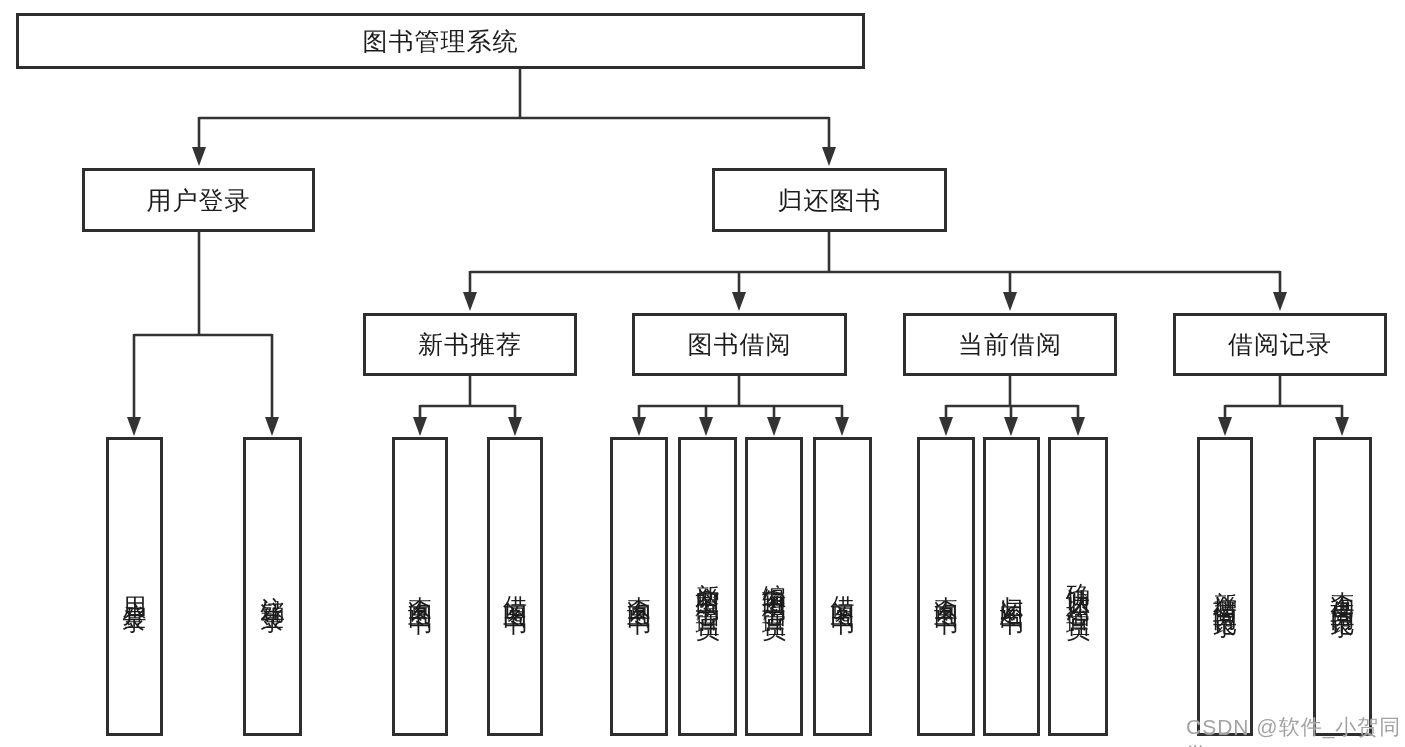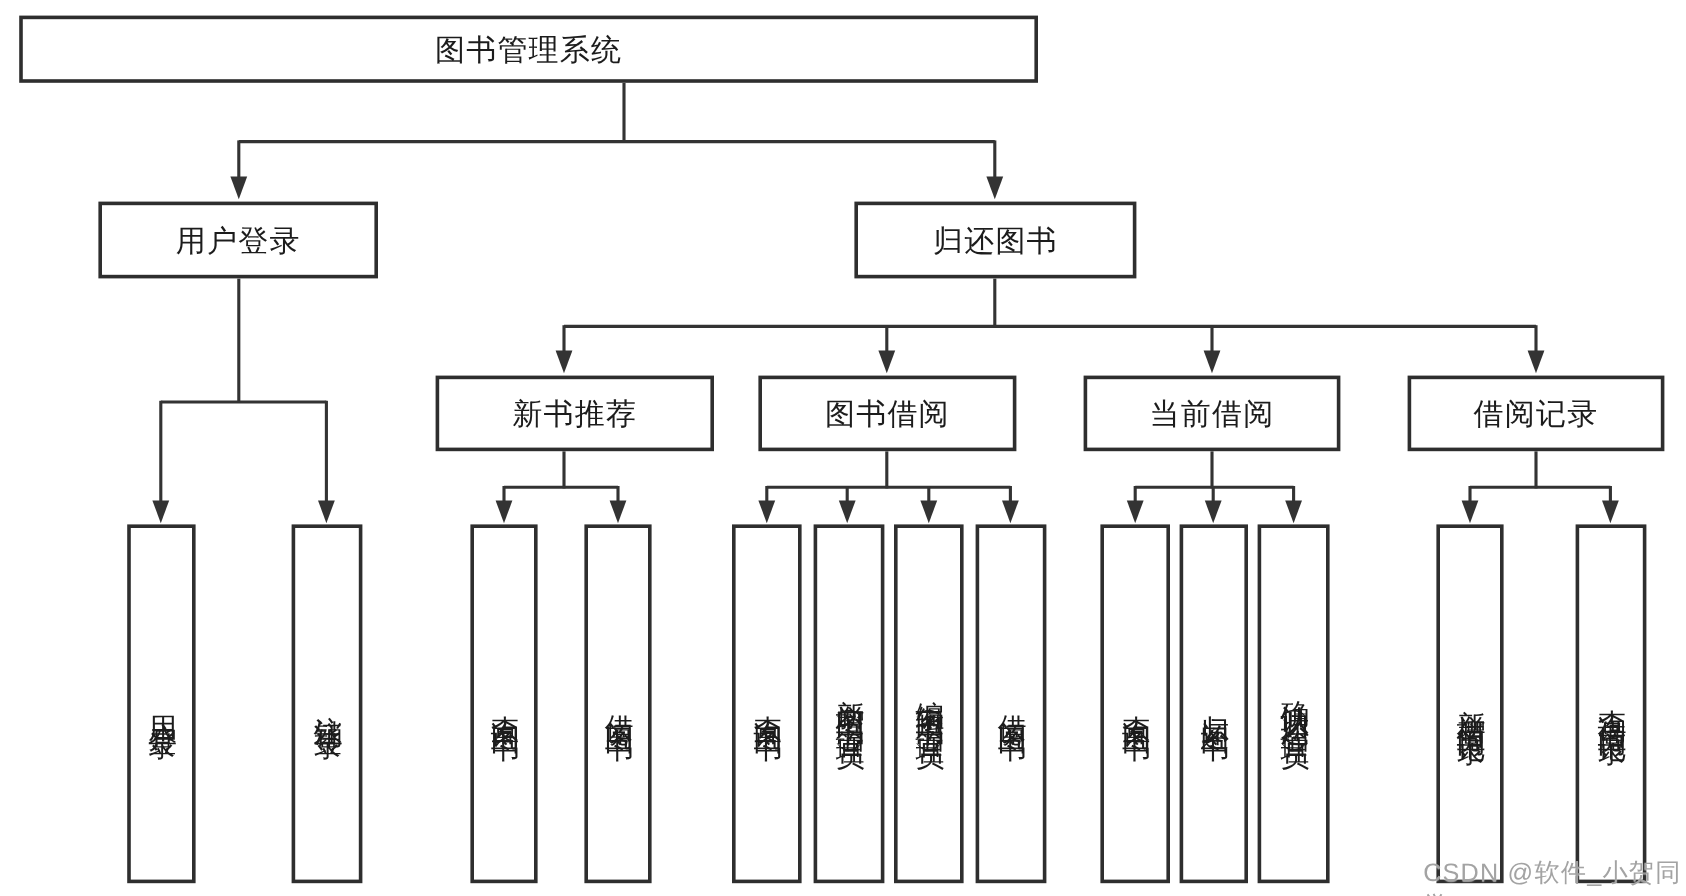--- a/index.html
+++ b/index.html
@@ -57,21 +57,21 @@
     z-index: 3;
     font-size: 21px;
     color: var(--watermark);
     letter-spacing: 1px;
     text-shadow: 0 1px 1px rgba(255,255,255,0.6);
   }
   
   #n-root  { left: 16px;  top: 13px;  width: 849px; height: 56px; }
   #n-login { left: 82px;  top: 168px; width: 233px;  height: 64px; }
   #n-mgmt  { left: 712px; top: 168px; width: 235px;  height: 64px; }
-  #n-rec   { left: 363px; top: 313px; width: 232px;  height: 63px; }
+  #n-rec   { left: 363px; top: 313px; width: 214px;  height: 63px; }
   #n-bor   { left: 632px; top: 313px; width: 215px;  height: 63px; }
   #n-cur   { left: 903px; top: 313px; width: 214px;  height: 63px; }
   #n-hist  { left: 1173px;top: 313px; width: 214px;  height: 63px; }
   .vbox { top: 437px; height: 299px; }
   #v1  { left: 106px;  width: 57px; }
   #v2  { left: 243px;  width: 59px; }
   #v3  { left: 392px;  width: 56px; }
   #v4  { left: 487px;  width: 56px; }
   #v5  { left: 610px;  width: 58px; }
   #v6  { left: 678px;  width: 59px; }

